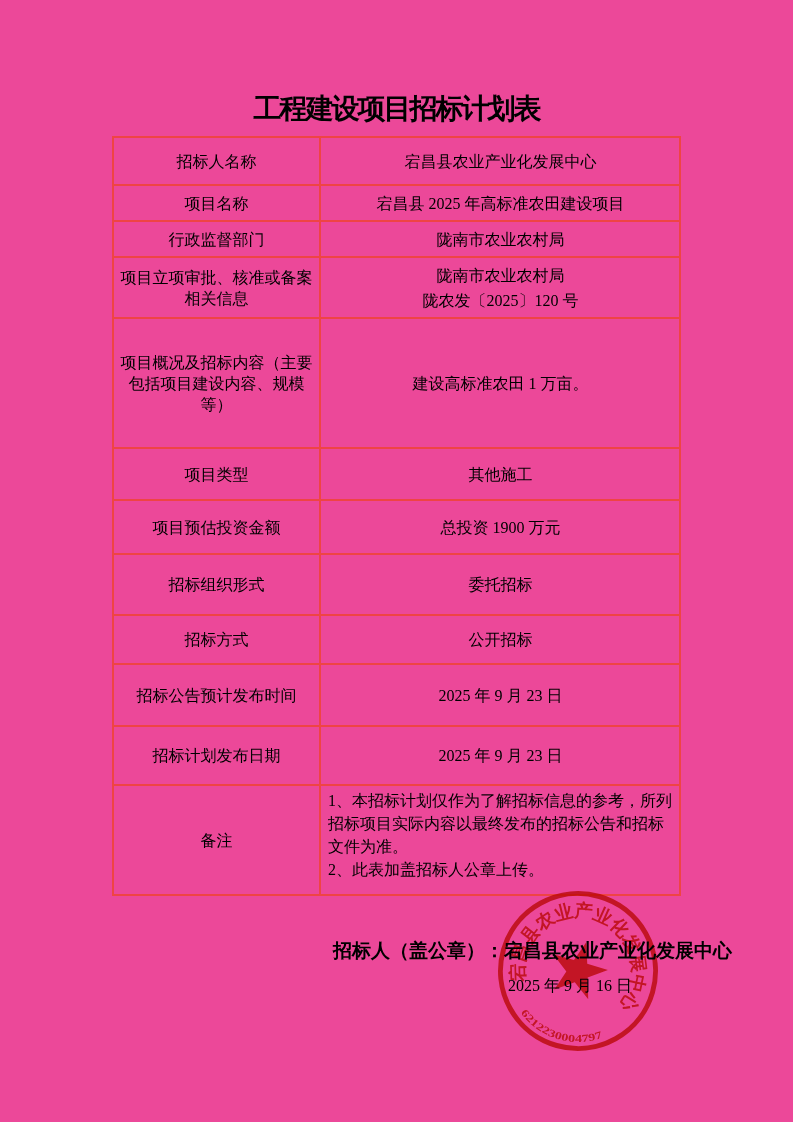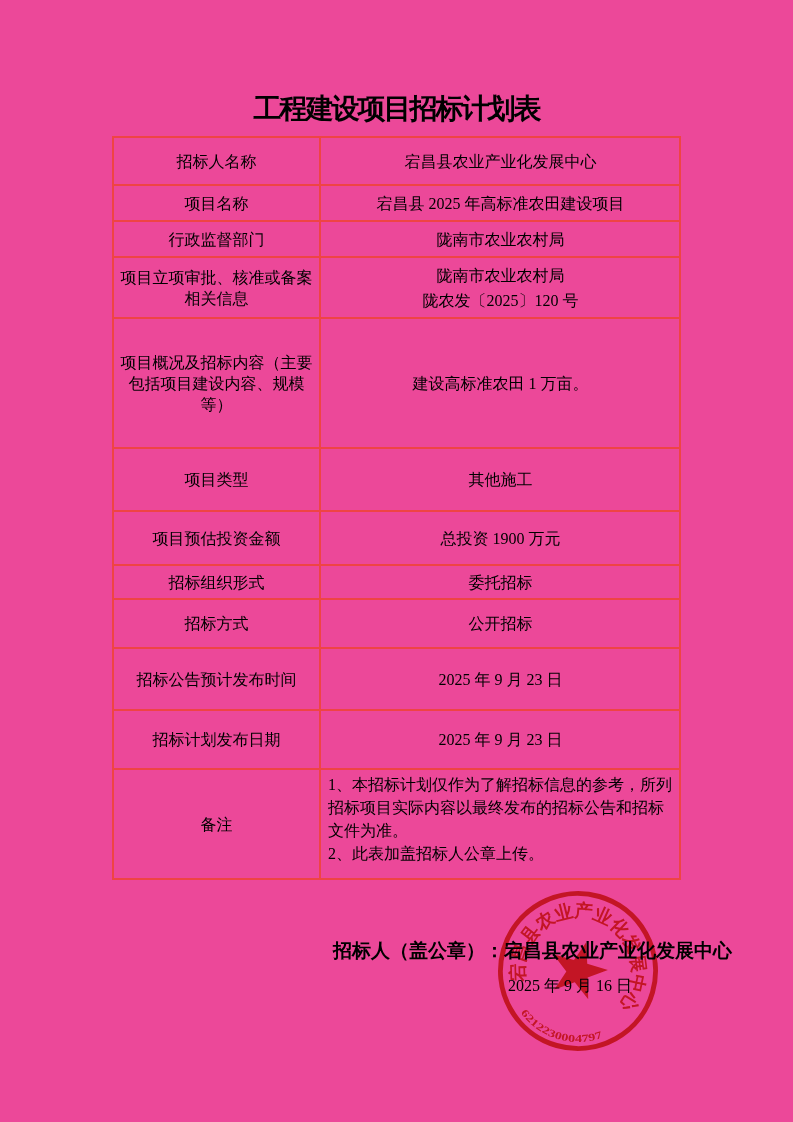--- a/index.html
+++ b/index.html
@@ -17,22 +17,22 @@
     border-collapse:collapse; table-layout:fixed;
   }
   table.plan td {
     border:2px solid #ef4444; font-size:16px; line-height:21px;
     vertical-align:middle; overflow:hidden;
   }
   td.lbl { width:193px; text-align:center; padding:2px 6px; }
   td.val { text-align:center; padding:2px 6px 2px 7px; }
   .vline { margin:4px 0; }
   tr.r0  { height:48px; }  tr.r1  { height:36px; }  tr.r2  { height:36px; }
-  tr.r3  { height:61px;padding-left:44px; }  tr.r4  { height:130px; } tr.r5  { height:63px; }
-  tr.r6  { height:54px; }  tr.r7  { height:34px; }  tr.r8  { height:49px; }
+  tr.r3  { height:61px;padding-left:44px; }  tr.r4  { height:130px; } tr.r5  { height:52px; }
+  tr.r6  { height:54px; }  tr.r7  { height:61px; }  tr.r8  { height:49px; }
   tr.r9  { height:62px; }  tr.r10 { height:59px; }  tr.r11 { height:102px; }
   tr.r11 td.val { text-align:left; vertical-align:top; padding:3px 6px 13px 7px; line-height:23px; }
   tr.r11 td.val p { margin:0; }
   .signer {
     position:absolute; left:333px; top:941px; font-size:19px; line-height:20px;
     white-space:nowrap; letter-spacing:0;font-weight:bold;
   }
   .datefoot {
     position:absolute; left:478px; top:976px; width:184px; text-align:center;
     font-size:16px; line-height:19px; white-space:nowrap;

